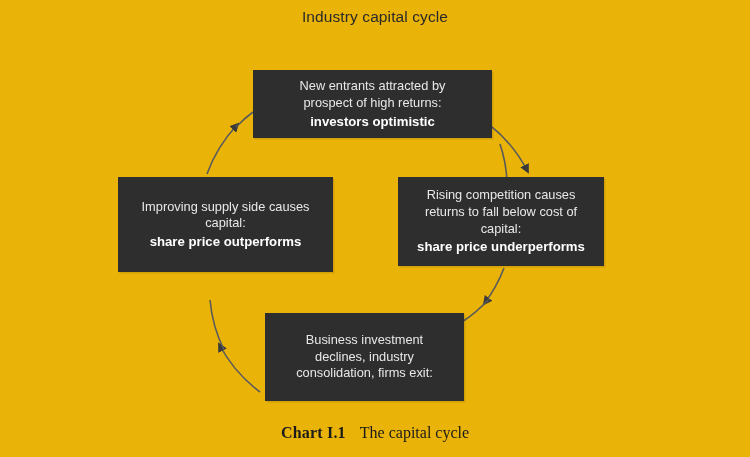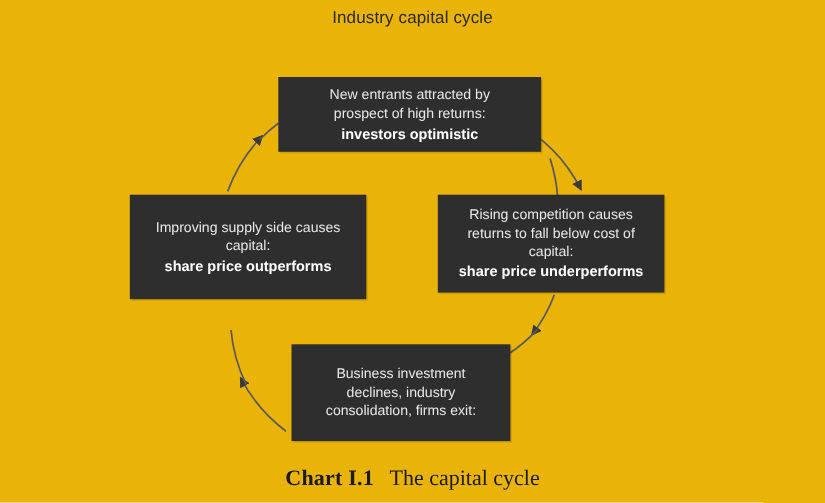--- a/index.html
+++ b/index.html
@@ -72,21 +72,21 @@
   #stage-bottom { left: 265px; top: 313px; width: 199px; height: 88px; }
 
   
   .caption {
     position: absolute;
     left: 0;
     top: 424px;
     width: 750px;
     text-align: center;
     font-family: "Liberation Serif", serif;
-    font-size: 20px;
+    font-size: 16px;
     color: #1b1b1b;
     white-space: nowrap;
   }
   .caption .caption-label {
     font-weight: bold;
     letter-spacing: 0.2px;
   }
   .caption .caption-text {
     margin-left: 14px;
   }

